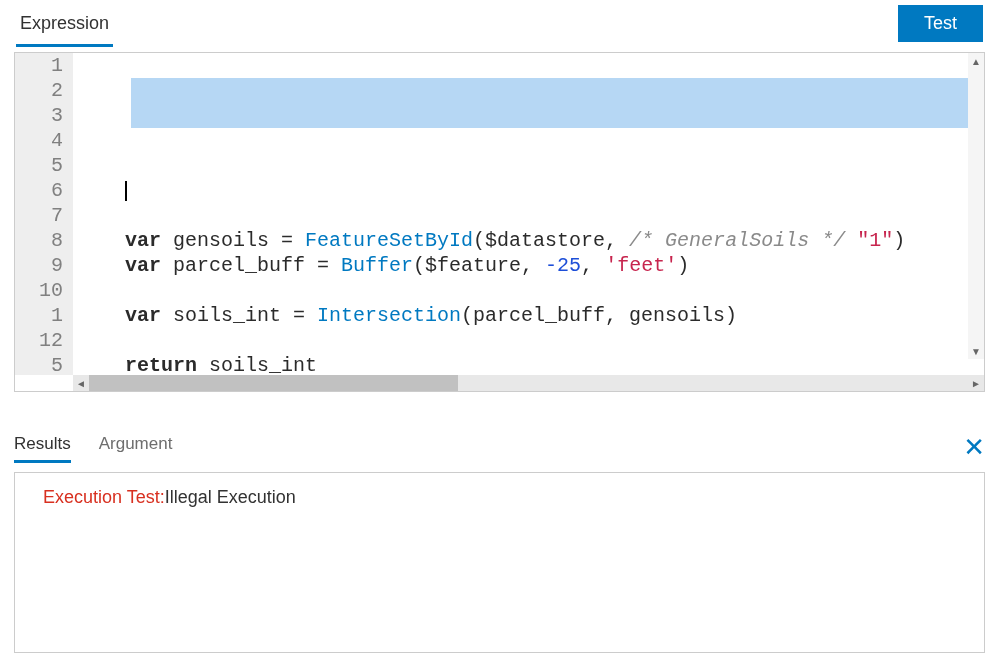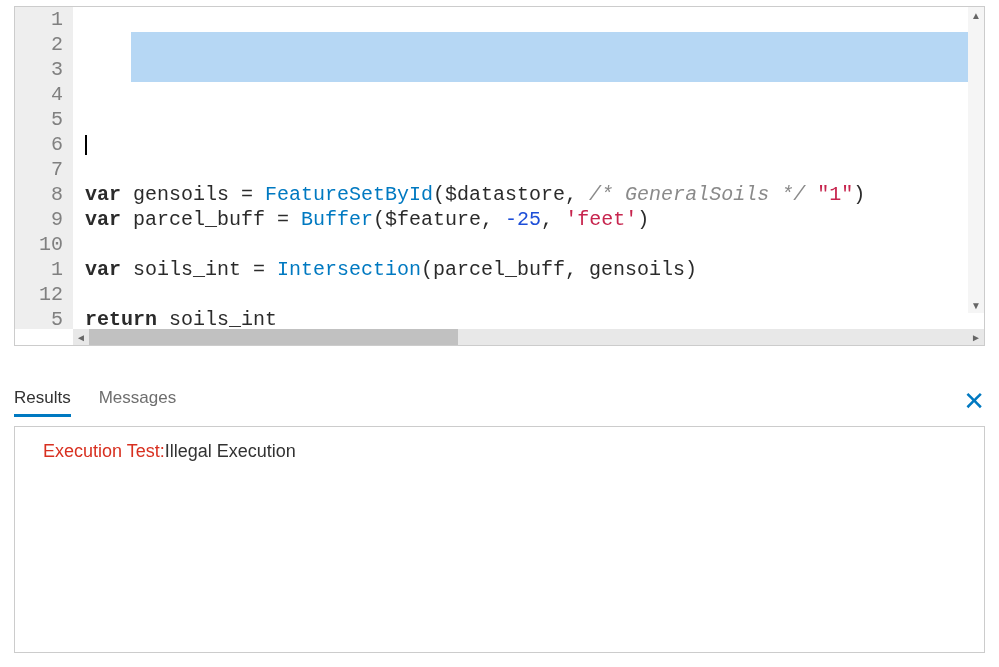--- a/index.html
+++ b/index.html
@@ -11,21 +11,21 @@
   .tab { display: flex; align-items: center; font-size: 18px; color: #4a4a4a; padding: 0 4px; margin-right: 24px; cursor: pointer; }
   .tab.active { color: #323232; position: relative; }
   .tab.active::after { content:""; position:absolute; left:0; right:0; bottom:-1px; height:3px; background:#0079c1; }
   .test-btn { margin-left:auto; align-self:center; background:#0079c1; color:#fff; border:none; font-size:18px; padding:8px 26px; cursor:pointer; }
 
   
   .editor-wrap { border:1px solid #ccc; margin:6px 14px 0 14px; height:340px; position:relative; display:flex; flex-direction:column; }
   .editor-scroll { flex:1; display:flex; overflow:hidden; position:relative; }
   .gutter { background:#eeeeee; width:58px; text-align:right; padding-top:0; color:#808080; font-family: Consolas, 'Courier New', monospace; font-size:20px; line-height:25px; user-select:none; }
   .gutter .ln { padding-right:10px; height:25px; }
-  .code { flex:1; font-family: Consolas, 'Courier New', monospace; font-size:20px; line-height:25px; white-space:pre; color:#2b2b2b; position:relative; overflow:hidden; }
+  .code { flex:1; font-family: Consolas, 'Courier New', monospace; font-size:20px; line-height:25px; white-space:pre; color:#2b2b2b; position:relative; overflow:hidden;padding-left:40px; }
   .code-line { height:25px; padding-left:12px; position:relative; }
   .sel { position:absolute; left:58px; right:0; background:#b6d7f4; z-index:0; }
   .code-content { position:relative; z-index:1; }
 
   .kw { font-weight:700; color:#2b2b2b; }
   .fn { color:#0079c1; }
   .num { color:#1d4ed8; }
   .str { color:#c7254e; }
   .cm { color:#8a8a8a; font-style:italic; }
 
@@ -48,20 +48,28 @@
   .rtab.active::after { content:""; position:absolute; left:0; right:0; bottom:-3px; height:3px; background:#0079c1; }
   .close-x { margin-left:auto; color:#0079c1; font-size:26px; font-weight:300; cursor:pointer; line-height:1; }
 
   .results-box { border:1px solid #ccc; margin:8px 14px 14px 14px; flex:1; padding:14px 28px; font-size:18px; color:#323232; }
   .err-label { color:#d83020; }
 </style>
 </head>
 <body>
 
 <div class="app">
+  <div class="tabbar">
+    <div class="tab active">
+      <span>Expression</span>
+    </div>
+    <button class="test-btn">
+      <span>Test</span>
+    </button>
+  </div>
 
   <div class="editor-wrap">
     <div class="editor-scroll">
       <div class="gutter" id="gutter">
           <div class="ln">1</div>
           <div class="ln">2</div>
           <div class="ln">3</div>
           <div class="ln">4</div>
           <div class="ln">5</div>
           <div class="ln">6</div>
@@ -90,21 +98,21 @@
       </div>
       <div class="right">►</div>
     </div>
   </div>
 
   <div class="results-bar">
     <div class="rtab active">
       <span>Results</span>
     </div>
     <div class="rtab">
-      <span>Messages</span>
+      <span>Argument</span>
     </div>
     <div class="close-x">✕</div>
   </div>
 
   <div class="results-box">
     <span class="err-label">Execution Test:</span><span>Illegal Execution</span>
   </div>
 
 </div>
 

